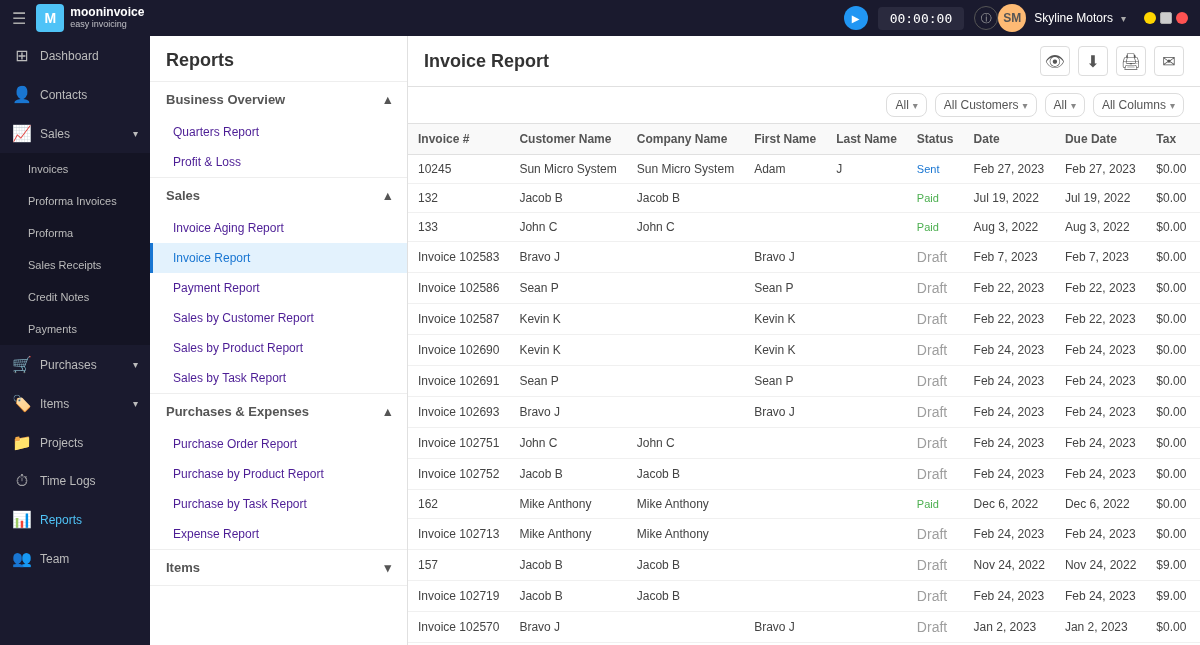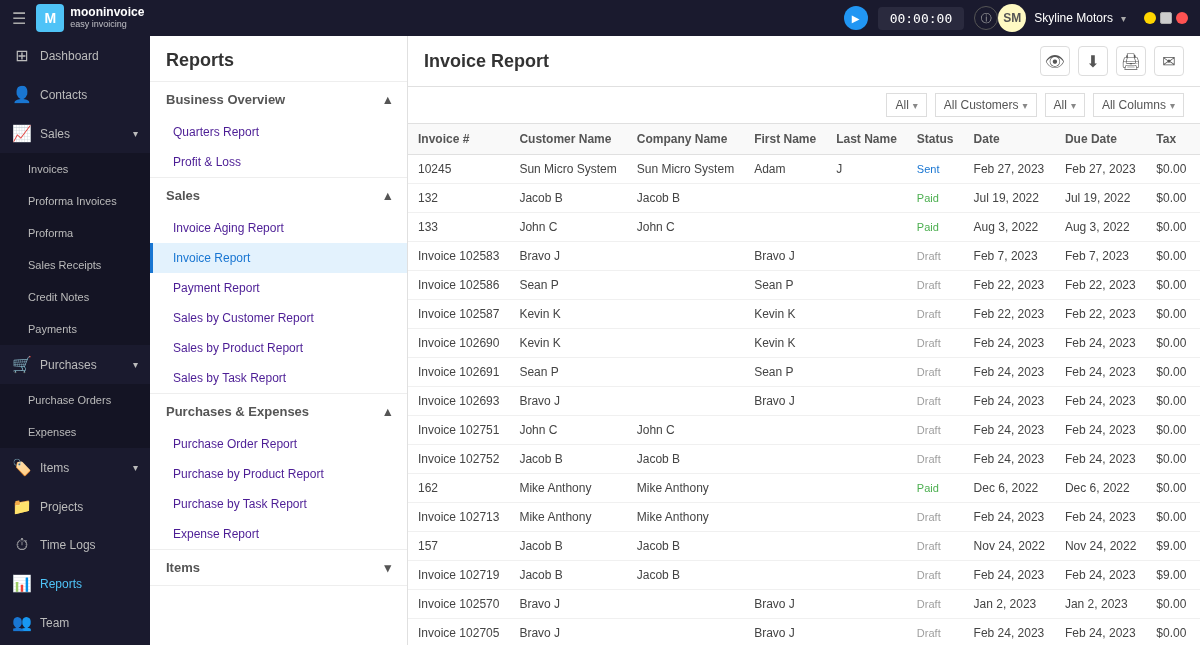--- a/index.html
+++ b/index.html
@@ -10,21 +10,21 @@
     .topbar-logo { display: flex; align-items: center; gap: 6px; color: #fff; font-weight: 700; font-size: 13px; flex: 1; }
     .logo-icon { width: 28px; height: 28px; background: #4fc3f7; border-radius: 4px; display: flex; align-items: center; justify-content: center; color: #fff; font-weight: 900; font-size: 14px; }
     .logo-text { color: #fff; font-size: 12px; line-height: 1.1; }
     .logo-text small { font-weight: 400; font-size: 9px; opacity: 0.7; display: block; }
     .menu-icon { color: #aaa; margin-right: 10px; font-size: 16px; cursor: pointer; }
     .topbar-center { display: flex; align-items: center; gap: 10px; }
     .timer-play { width: 24px; height: 24px; background: #2196f3; border-radius: 50%; display: flex; align-items: center; justify-content: center; color: #fff; font-size: 10px; }
     .timer-display { background: #2a2a3e; color: #fff; padding: 4px 12px; border-radius: 4px; font-size: 13px; font-family: monospace; }
     .timer-info { width: 24px; height: 24px; border: 1px solid #555; border-radius: 50%; display: flex; align-items: center; justify-content: center; color: #aaa; font-size: 11px; }
     .topbar-right { display: flex; align-items: center; gap: 8px; margin-left: auto; }
-    .user-avatar { width: 28px; height: 28px; border-radius: 50%; background: #fef9c3; display: flex; align-items: center; justify-content: center; font-size: 12px; font-weight: 600; color: #555; }
+    .user-avatar { width: 28px; height: 28px; border-radius: 50%; background: #fdba74; display: flex; align-items: center; justify-content: center; font-size: 12px; font-weight: 600; color: #555; }
     .user-name { color: #fff; font-size: 12px; }
     .user-chevron { color: #aaa; font-size: 10px; }
     .win-controls { display: flex; gap: 4px; margin-left: 10px; }
     .win-btn { width: 12px; height: 12px; border-radius: 50%; }
     .win-btn.min { background: #ffd600; }
     .win-btn.max { background: #ccc; border: 1px solid #aaa; border-radius: 2px; width: 12px; height: 12px; }
     .win-btn.close { background: #ff5252; }
 
     
     .main { display: flex; flex: 1; overflow: hidden; }
@@ -50,32 +50,32 @@
 
     
     .main-content { flex: 1; display: flex; flex-direction: column; overflow: hidden; background: #f8f8f8; }
     .content-header { background: #fff; border-bottom: 1px solid #e0e0e0; padding: 10px 16px; display: flex; align-items: center; justify-content: space-between; flex-shrink: 0; }
     .content-title { font-size: 18px; font-weight: 600; color: #333; }
     .header-actions { display: flex; gap: 8px; align-items: center; }
     .hdr-btn { width: 30px; height: 30px; border: 1px solid #ddd; border-radius: 4px; background: #fff; display: flex; align-items: center; justify-content: center; cursor: pointer; color: #555; font-size: 16px; }
 
     
     .filters-bar { background: #fff; border-bottom: 1px solid #e0e0e0; padding: 6px 16px; display: flex; gap: 8px; align-items: center; flex-shrink: 0; justify-content: flex-end; }
-    .filter-select { border: 1px solid #ddd; border-radius: 0; padding: 4px 8px; font-size: 12px; color: #555; background: #fff; cursor: pointer; display: flex; align-items: center; gap: 4px; }
+    .filter-select { border: 1px solid #ddd; border-radius: 8px; padding: 4px 8px; font-size: 12px; color: #555; background: #fff; cursor: pointer; display: flex; align-items: center; gap: 4px; }
     .filter-arrow { font-size: 10px; color: #888; }
 
     
     .table-container { flex: 1; overflow: auto; }
     table { width: 100%; border-collapse: collapse; background: #fff; font-size: 12px; }
     thead { position: sticky; top: 0; background: #f9f9f9; z-index: 10; }
     th { padding: 8px 10px; text-align: left; font-weight: 600; color: #555; border-bottom: 1px solid #e0e0e0; white-space: nowrap; font-size: 12px; }
     td { padding: 7px 10px; border-bottom: 1px solid #f0f0f0; color: #444; white-space: nowrap; }
     .status-sent { color: #1976d2; font-size: 11px; }
     .status-paid { color: #4caf50; font-size: 11px; }
-    .status-draft { color: #9e9e9e; font-size: 11px; }
+    .status-draft { color: #9e9e9e; font-size: 14px; }
   </style>
 </head>
 <body>
 
 <div class="topbar">
   <span class="menu-icon">☰</span>
   <div class="topbar-logo">
     <div class="logo-icon">M</div>
     <div class="logo-text">
       <span>mooninvoice</span><br>
@@ -132,28 +132,20 @@
         <span class="si-label">Credit Notes</span>
       </div>
       <div class="sidebar-item">
         <span class="si-label">Payments</span>
       </div>
     </div>
     <div class="sidebar-item">
       <span class="si-icon">🛒</span>
       <span class="si-label">Purchases</span>
       <span class="si-arrow">▾</span>
-    </div>
-    <div class="sidebar-sub">
-      <div class="sidebar-item">
-        <span class="si-label">Purchase Orders</span>
-      </div>
-      <div class="sidebar-item">
-        <span class="si-label">Expenses</span>
-      </div>
     </div>
     <div class="sidebar-item">
       <span class="si-icon">🏷️</span>
       <span class="si-label">Items</span>
       <span class="si-arrow">▾</span>
     </div>
     <div class="sidebar-item">
       <span class="si-icon">📁</span>
       <span class="si-label">Projects</span>
     </div>

